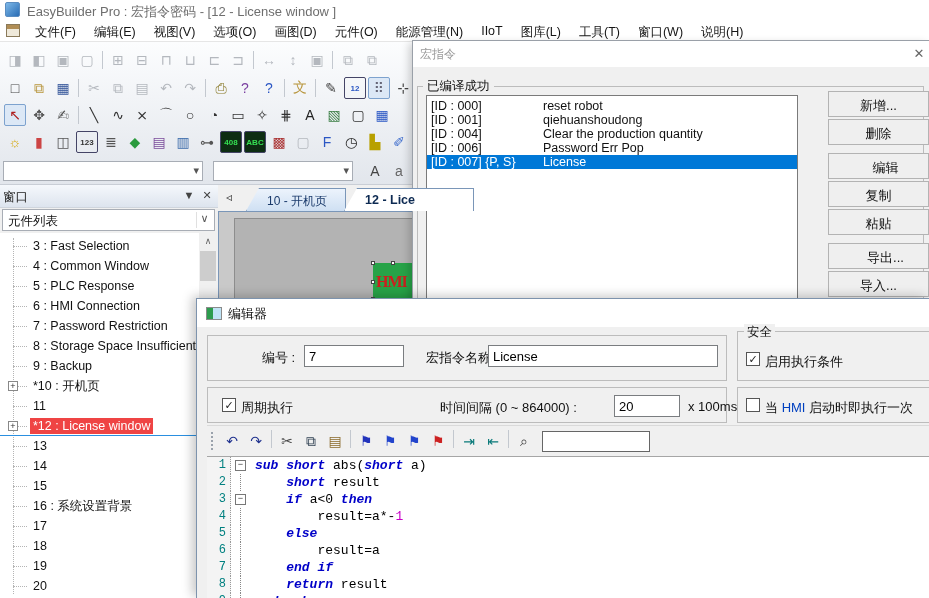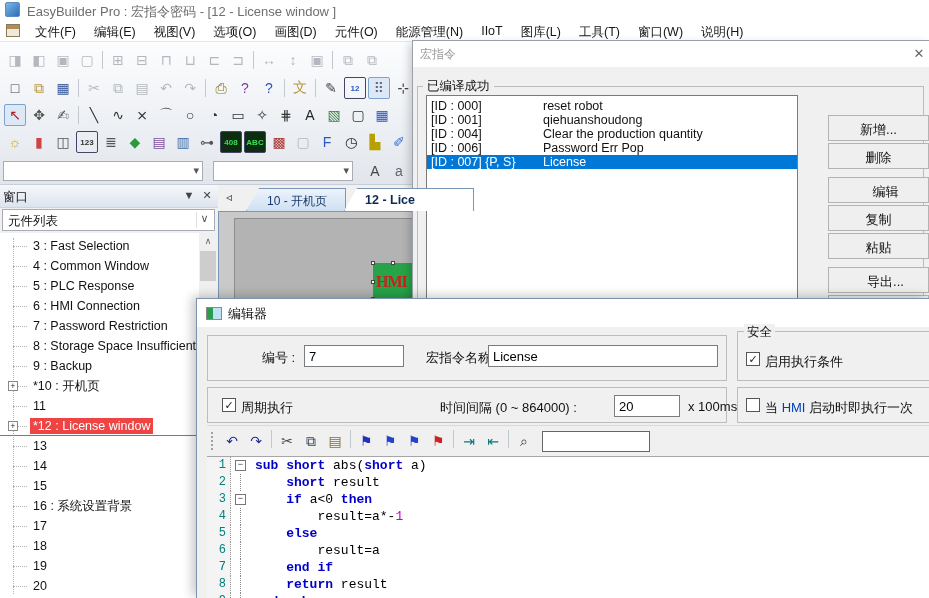--- a/index.html
+++ b/index.html
@@ -79,21 +79,21 @@
   .macro-title { position:absolute; top:0; left:0; right:0; height:26px; background:#fff; }
   .macro-title-text { position:absolute; left:7px; top:5px; font-size:12px; color:#9a9a9a; }
   .macro-close { position:absolute; right:2px; top:5px; font-size:13px; color:#666; width:16px; text-align:center; }
   .macro-group { position:absolute; left:4px; top:45px; width:507px; bottom:8px; border:1px solid #bcbcbc; }
   .macro-group-label { position:absolute; top:-9px; left:5px; background:#f0f0f0; padding:0 4px; font-size:12.5px; color:#111; }
   .macro-list { position:absolute; left:8px; top:8px; width:372px; bottom:8px; background:#fff;
                 border:1px solid #7a7a7a; font-size:12.5px; padding-top:3px; overflow:hidden; }
   .macro-row { height:14px; line-height:14px; display:flex; white-space:nowrap; padding-left:4px; }
   .macro-id { width:112px; flex:none; }
   .macro-row.selected { background:#0078d7; color:#fff; }
-  .macro-buttons { position:absolute; left:410px; top:28px; width:101px; }
+  .macro-buttons { position:absolute; left:410px; top:4px; width:101px; }
   .macro-btn { height:26px; margin-bottom:2px; background:#efefef; border:1px solid #b3b3b3;
                text-align:center; padding-top:5px; font-size:13px; color:#111; }
   .macro-btn.grp { margin-top:8px;padding-left:14px; }
 
   
   .editor-win { position:absolute; top:298px; left:196px; width:733px; height:300px; background:#f0f0f0;
                 border:1px solid #7d93ad; border-right:none; border-bottom:none; box-shadow:-4px -2px 10px rgba(0,0,0,.22); }
   .editor-title { position:absolute; top:0; left:0; right:0; height:28px; background:#fff; }
   .editor-icon { position:absolute; left:9px; top:8px; width:16px; height:13px; border:1px solid #8a8a8a;
                  background:linear-gradient(90deg,#2c9c4e 0 45%, #bfe3f5 45% 100%); }
@@ -113,21 +113,21 @@
   .code-area { position:absolute; left:10px; top:158px; right:0; bottom:0; background:#fff; overflow:hidden;
                font-family:"Liberation Mono","DejaVu Sans Mono",monospace; font-size:13px; }
   .code-line { height:17px; display:flex; align-items:center; }
   .ln { width:24px; flex:none; text-align:right; padding-right:4px; color:#008080; font-size:12px;
         background:#f4f4f4; border-right:1px dotted #9a9a9a; height:17px; padding-top:1px; }
   .fold { width:20px; flex:none; position:relative; height:17px; }
   .fold .vline { position:absolute; left:9px; top:0; bottom:0; border-left:1px dotted #888; }
   .fold .fbox { position:absolute; left:4px; top:3px; width:11px; height:11px; border:1px solid #777;
                 background:#fff; font-size:9px; line-height:9px; text-align:center; color:#333; }
   .code-text { white-space:pre; padding-left:4px; }
-  .tok-kw { color:#0000c8; font-weight:bold; }
+  .tok-kw { color:#0000c8; font-weight:bold;font-style:italic; }
   .tok-pl { color:#000; }
   .tok-num { color:#c800c8; }
 </style>
 </head>
 <body>
 
 <div class="root">
 
   <div class="titlebar">
     <div class="app-icon"></div>

